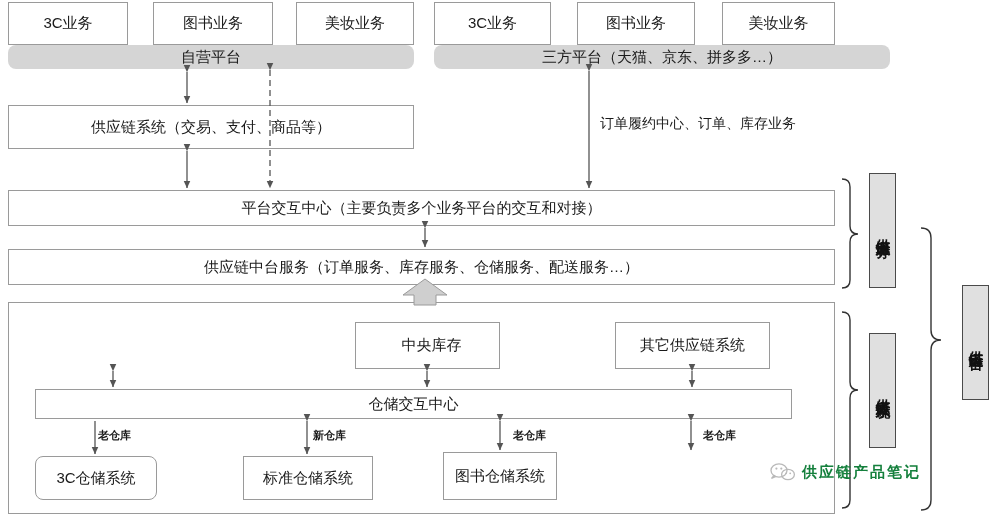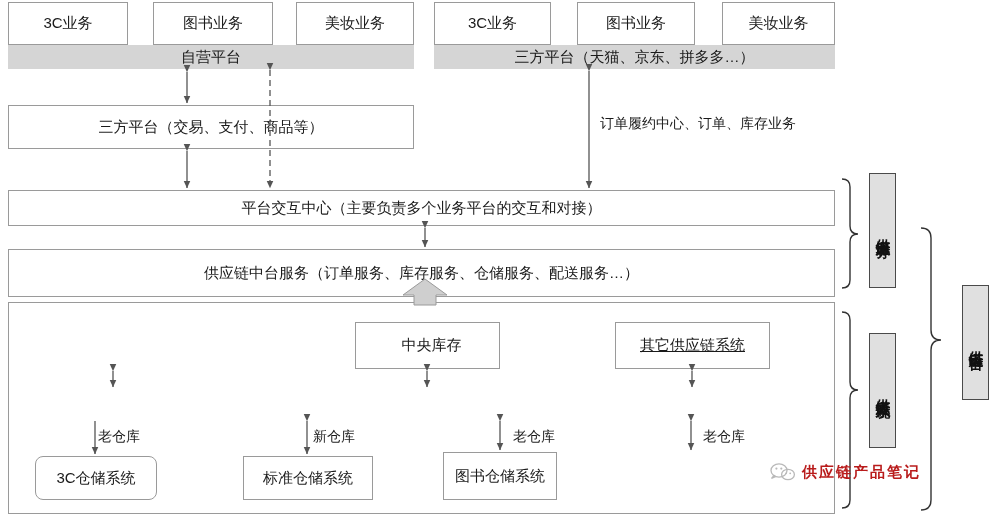--- a/index.html
+++ b/index.html
@@ -27,20 +27,21 @@
     line-height:1.25;
   }
   .graybar{
     position:absolute;
     box-sizing:border-box;
     background:#d5d5d5;
     display:flex;
     align-items:center;
     justify-content:center;
     color:#1a1a1a;
+    border-radius:8px;
   }
   .panel{
     position:absolute;
     box-sizing:border-box;
     border:1px solid #9a9a9a;
     background:#ffffff;
   }
   .vbox{
     position:absolute;
     box-sizing:border-box;
@@ -57,32 +58,32 @@
     line-height:1.05;
   }
   .ann{
     position:absolute;
     color:#1a1a1a;
     white-space:nowrap;
   }
   .arrowsvg{position:absolute;overflow:visible;}
   .wm{
     position:absolute;
-    color:#b91c1c;
+    color:#15803d;
     font-weight:bold;
     white-space:nowrap;
     letter-spacing:2px;
     display:flex;
     align-items:center;
     gap:6px;
   }
   .f16{font-size:15px;}
   .f15{font-size:14.5px;}
   .f14{font-size:14px;}
-  .f11{font-size:14px;}
+  .f11{font-size:11px;font-weight:bold;}
 </style>
 </head>
 <body>
 
 <div id="canvas">
 
   <div class="box f16" style="left:8px;top:2px;width:120px;height:43px;">
     <span>3C业务</span>
   </div>
   <div class="box f16" style="left:153px;top:2px;width:120px;height:43px;">
@@ -98,49 +99,52 @@
   <div class="box f16" style="left:577px;top:2px;width:118px;height:43px;">
     <span>图书业务</span>
   </div>
   <div class="box f16" style="left:722px;top:2px;width:113px;height:43px;">
     <span>美妆业务</span>
   </div>
 
   <div class="graybar f16" style="left:8px;top:45px;width:406px;height:24px;">
     <span>自营平台</span>
   </div>
-  <div class="graybar f16" style="left:434px;top:45px;width:401px;height:24px;">
+  <div class="graybar f16" style="left:434px;top:45px;width:456px;height:24px;">
     <span>三方平台（天猫、京东、拼多多…）</span>
   </div>
 
   <div class="box f16" style="left:8px;top:105px;width:406px;height:44px;">
-    <span>三方平台（交易、支付、商品等）</span>
+    <span>供应链系统（交易、支付、商品等）</span>
   </div>
 
   <div class="box f16" style="left:8px;top:190px;width:827px;height:36px;">
     <span>平台交互中心（主要负责多个业务平台的交互和对接）</span>
   </div>
 
-  <div class="box f16" style="left:8px;top:249px;width:827px;height:48px;">
+  <div class="box f16" style="left:8px;top:249px;width:827px;height:36px;">
     <span>供应链中台服务（订单服务、库存服务、仓储服务、配送服务…）</span>
   </div>
 
   <div class="ann f14" style="left:600px;top:115px;">
     <span>订单履约中心、订单、库存业务</span>
   </div>
 
   <div class="panel" style="left:8px;top:302px;width:827px;height:212px;"></div>
 
   <div class="box f16" style="left:355px;top:322px;width:145px;height:47px;padding-left:8px;">
     <span>中央库存</span>
   </div>
-  <div class="box f16" style="left:615px;top:322px;width:155px;height:47px;text-decoration:underline;">
+  <div class="box f16" style="left:615px;top:322px;width:155px;height:47px;">
     <span>其它供应链系统</span>
   </div>
 
+  <div class="box f16" style="left:35px;top:389px;width:757px;height:30px;">
+    <span>仓储交互中心</span>
+  </div>
 
   <div class="box f16" style="left:35px;top:456px;width:122px;height:44px;border-radius:8px;">
     <span>3C仓储系统</span>
   </div>
   <div class="box f16" style="left:243px;top:456px;width:130px;height:44px;">
     <span>标准仓储系统</span>
   </div>
   <div class="box f16" style="left:443px;top:452px;width:114px;height:48px;">
     <span>图书仓储系统</span>
   </div>

